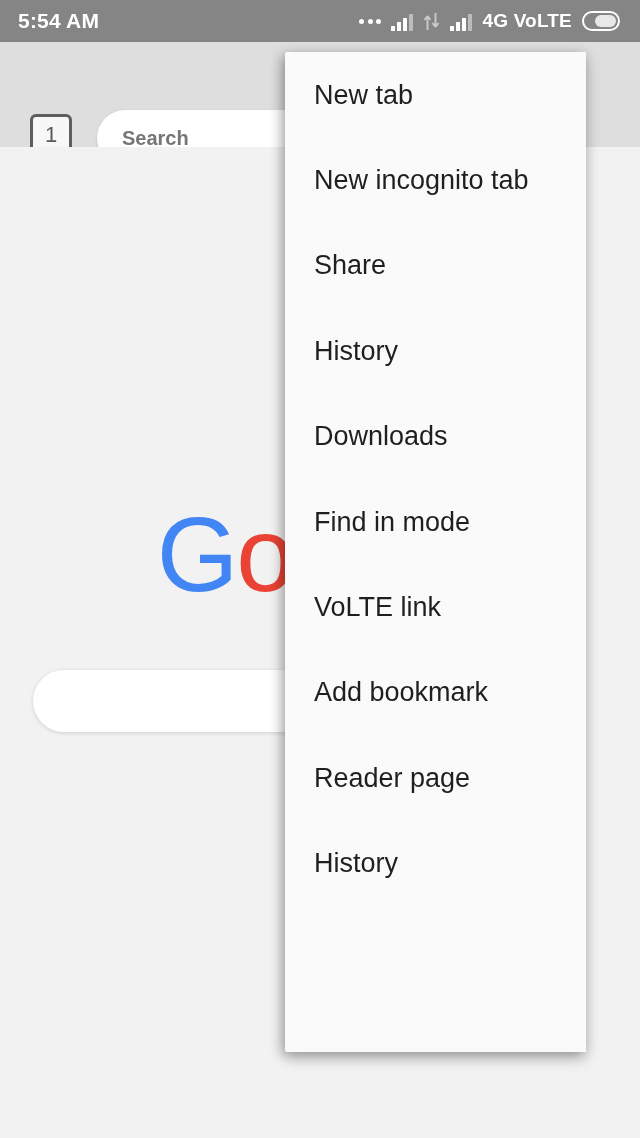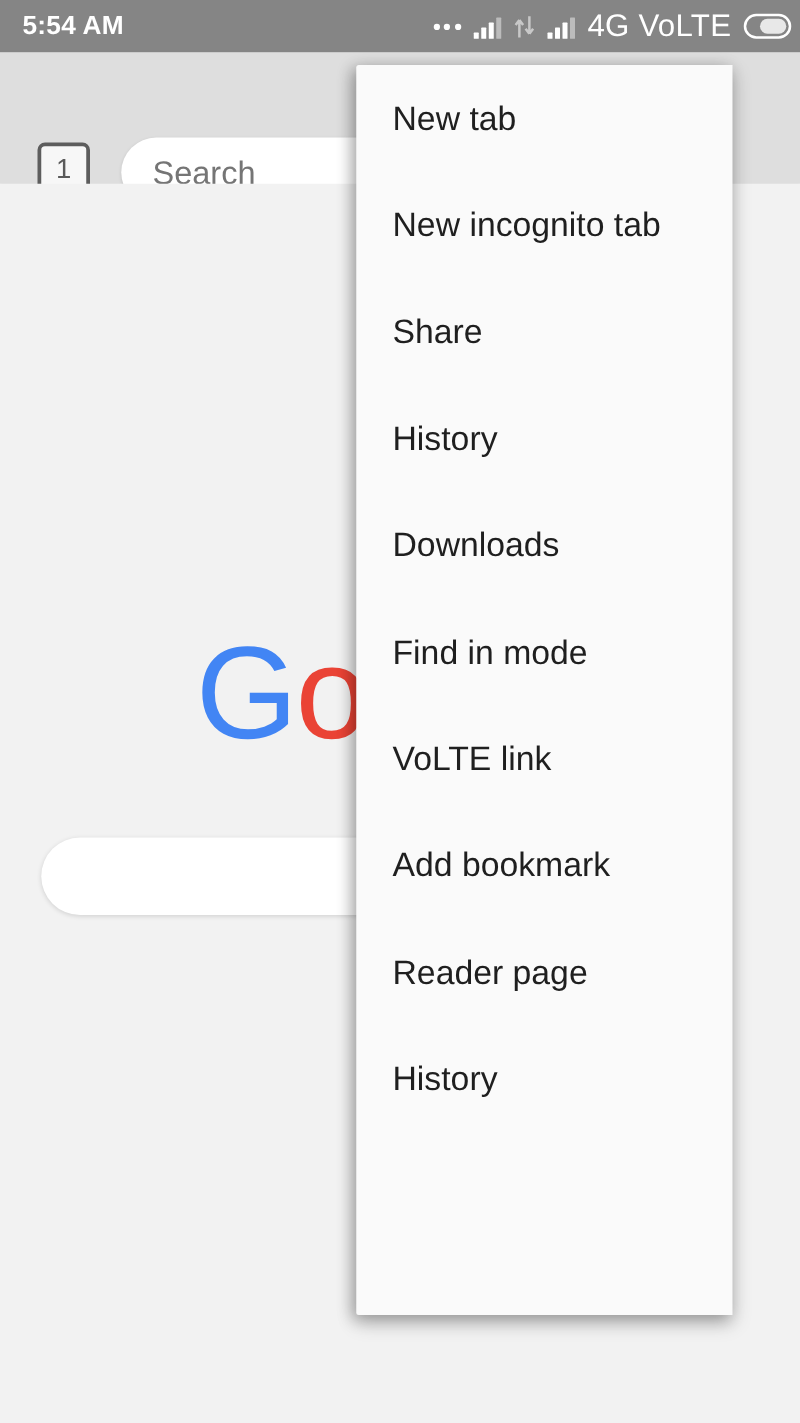--- a/index.html
+++ b/index.html
@@ -23,21 +23,21 @@
   
   .status-bar {
     position: absolute;
     top: 0; left: 0;
     width: 640px;
     height: 42px;
     background: #858585;
     display: flex;
     align-items: center;
     justify-content: space-between;
-    padding: 0 7px 0 18px;
+    padding: 0 20px 0 18px;
   }
   .status-time {
     color: #ffffff;
     font-size: 21px;
     font-weight: bold;
     letter-spacing: 0.2px;
     line-height: 42px;
   }
   .status-right {
     display: flex;
@@ -73,22 +73,22 @@
   .signal-icon i:nth-child(4) { height: 17px; opacity: 0.45; }
   .signal-icon.full i:nth-child(4) { opacity: 0.45; }
   .arrows-icon {
     position: relative;
     width: 17px; height: 19px;
     opacity: 0.55;
   }
   .arrows-icon svg { display: block; }
   .net-label {
     color: #ffffff;
-    font-size: 25px;
-    font-weight: normal;
+    font-size: 19px;
+    font-weight: bold;
     letter-spacing: 0.2px;
   }
   .battery-icon {
     position: relative;
     width: 38px; height: 20px;
     border: 2px solid #ffffff;
     border-radius: 10px;
     overflow: hidden;
   }
   .battery-icon .lvl {
@@ -126,22 +126,23 @@
     width: 430px; height: 56px;
     background: #ffffff;
     border-radius: 28px;
     box-shadow: 0 1px 3px rgba(0,0,0,0.13);
     display: flex;
     align-items: center;
     padding-left: 25px;
   }
   .omnibox-text {
     color: #757575;
-    font-size: 26px;
+    font-size: 20px;
     line-height: 56px;
+    font-weight: bold;
   }
 
   
   .page {
     position: absolute;
     top: 147px; left: 0;
     width: 640px;
     height: 991px;
     background: #f2f2f2;
     overflow: hidden;

